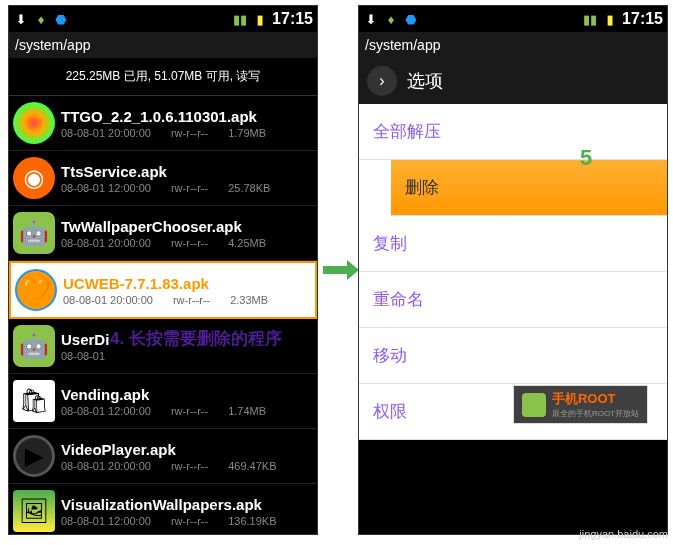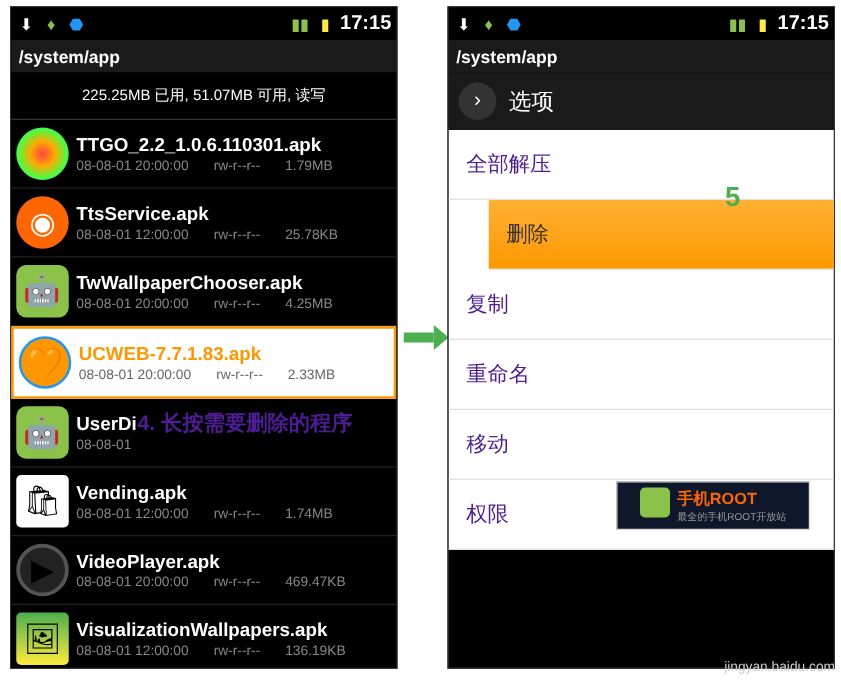--- a/index.html
+++ b/index.html
@@ -8,21 +8,21 @@
     .phone { position: absolute; width: 310px; height: 530px; background: #000; border: 1px solid #333; }
     .phone-left { left: 8px; top: 5px; }
     .phone-right { left: 358px; top: 5px; }
     
     .statusbar { height: 26px; background: #000; display: flex; align-items: center; justify-content: space-between; padding: 0 4px; color: #fff; font-size: 13px; }
     .sb-left { display: flex; gap: 4px; align-items: center; }
     .sb-right { display: flex; gap: 4px; align-items: center; }
     .sb-icon { width: 16px; height: 16px; display: inline-flex; align-items: center; justify-content: center; }
     .clock { font-weight: bold; font-size: 16px; }
     
-    .pathbar { height: 26px; background: #1a1a1a; color: #fff; font-size: 14px; font-weight: bold; padding: 4px 6px; display: flex; align-items: center; }
+    .pathbar { height: 26px; background: #1a1a1a; color: #fff; font-size: 14px; font-weight: normal; padding: 4px 6px; display: flex; align-items: center; }
     
     .infobar { height: 38px; background: #000; display: flex; align-items: center; justify-content: center; padding: 2px 4px; color: #fff; font-size: 12px; border-bottom: 1px solid #333; }
     .info-text { font-size: 12px; }
     .mount-btn { background: linear-gradient(#888,#666); border: 1px solid #555; color: #000; font-size: 11px; padding: 6px 8px; border-radius: 3px; }
     
     .filelist { background: #000; height: calc(100% - 90px); overflow: hidden; }
     .file-item { display: flex; align-items: center; padding: 6px 4px; border-bottom: 1px solid #222; min-height: 52px; }
     .file-item.selected { background: #fff; border: 2px solid #ff9800; }
     .file-item.selected .file-name { color: #ff9800; }
     .file-item.selected .file-meta { color: #666; }
@@ -37,31 +37,31 @@
     .ic-uc { background: #ff9800; border-radius: 50%; border: 2px solid #2196f3; }
     .ic-vending { background: #fff; border-radius: 4px; }
     .ic-video { background: #222; border-radius: 50%; border: 3px solid #555; }
     .ic-viz { background: linear-gradient(#4caf50, #ffeb3b); border-radius: 4px; }
     
     
     .popup-header { height: 46px; background: #1a1a1a; display: flex; align-items: center; padding: 0 8px; color: #fff; font-size: 18px; gap: 10px; }
     .back-btn { width: 30px; height: 30px; background: #333; border-radius: 50%; display: flex; align-items: center; justify-content: center; color: #fff; font-size: 16px; }
     
     .popup-menu { background: #fff; }
-    .menu-item { padding: 16px 14px; border-bottom: 1px solid #e0e0e0; color: #4c1d95; font-size: 17px; }
+    .menu-item { padding: 16px 14px; border-bottom: 1px solid #e0e0e0; color: #8b5cf6; font-size: 17px; }
     .menu-item.highlighted { background: linear-gradient(#ffb033, #ff9800); color: #333; margin-left: 32px; }
     
     .arrow { position: absolute; left: 323px; top: 260px; display: flex; align-items: center; }
     .arrow-line { width: 24px; height: 8px; background: #4caf50; }
     .arrow-head { width: 0; height: 0; border-left: 12px solid #4caf50; border-top: 10px solid transparent; border-bottom: 10px solid transparent; }
     
     .annotation-4 { position: absolute; left: 110px; top: 327px; color: #4c1d95; font-size: 17px; font-weight: bold; z-index: 10; }
     .annotation-5 { position: absolute; left: 580px; top: 145px; color: #4caf50; font-size: 22px; font-weight: bold; z-index: 10; }
     
-    .watermark { position: absolute; right: 25px; top: 385px; display: flex; gap: 6px; background: #0f172a; padding: 4px 18px; border: 1px solid #ddd; z-index: 20; }
+    .watermark { position: absolute; right: 25px; top: 385px; display: flex; align-items: center; gap: 6px; background: #404040; padding: 4px 8px; border: 1px solid #ddd; z-index: 20; }
     .wm-icon { width: 24px; height: 24px; background: #8bc34a; border-radius: 4px; }
     .wm-text { font-size: 13px; color: #ff6600; font-weight: bold; }
     .wm-sub { font-size: 8px; color: #999; }
     
     .baidu-wm { position: absolute; right: 5px; bottom: 5px; color: #ccc; font-size: 11px; z-index: 5; }
   </style>
 </head>
 <body>
 
 <div class="phone phone-left">

